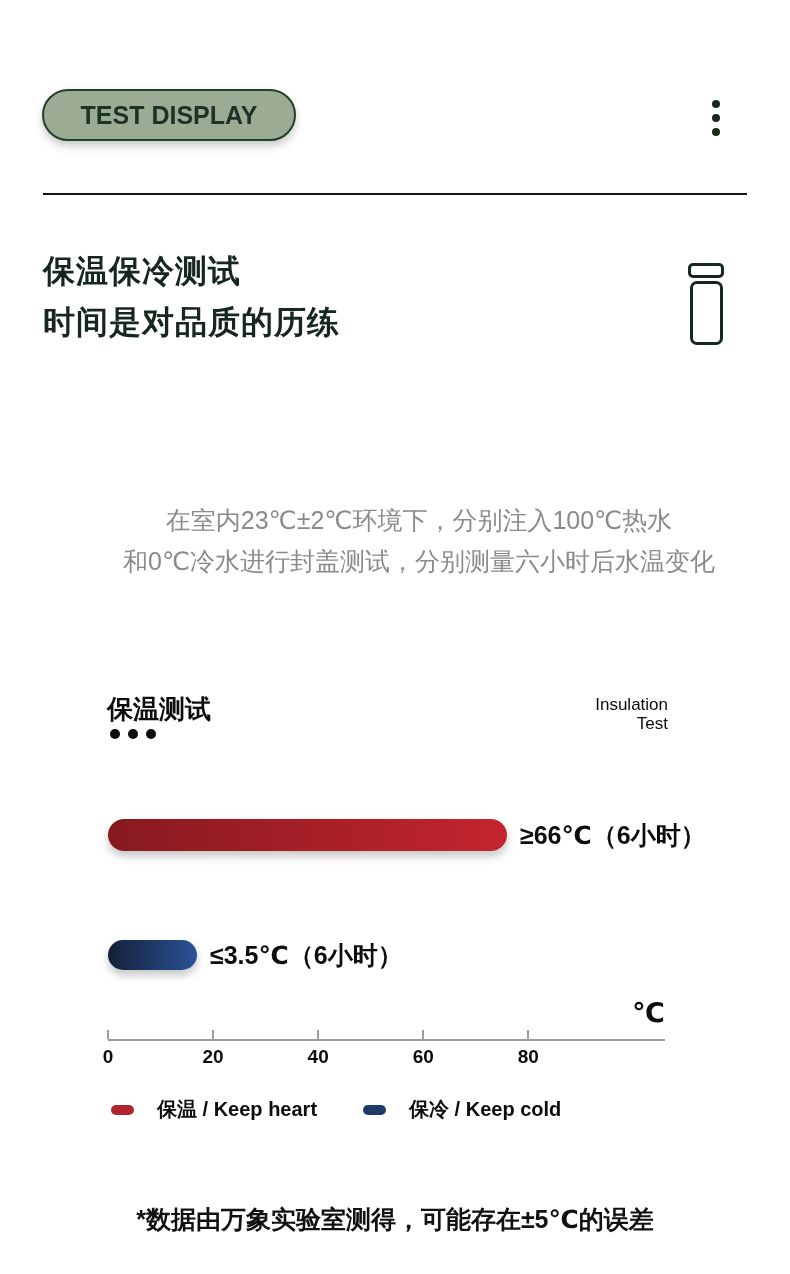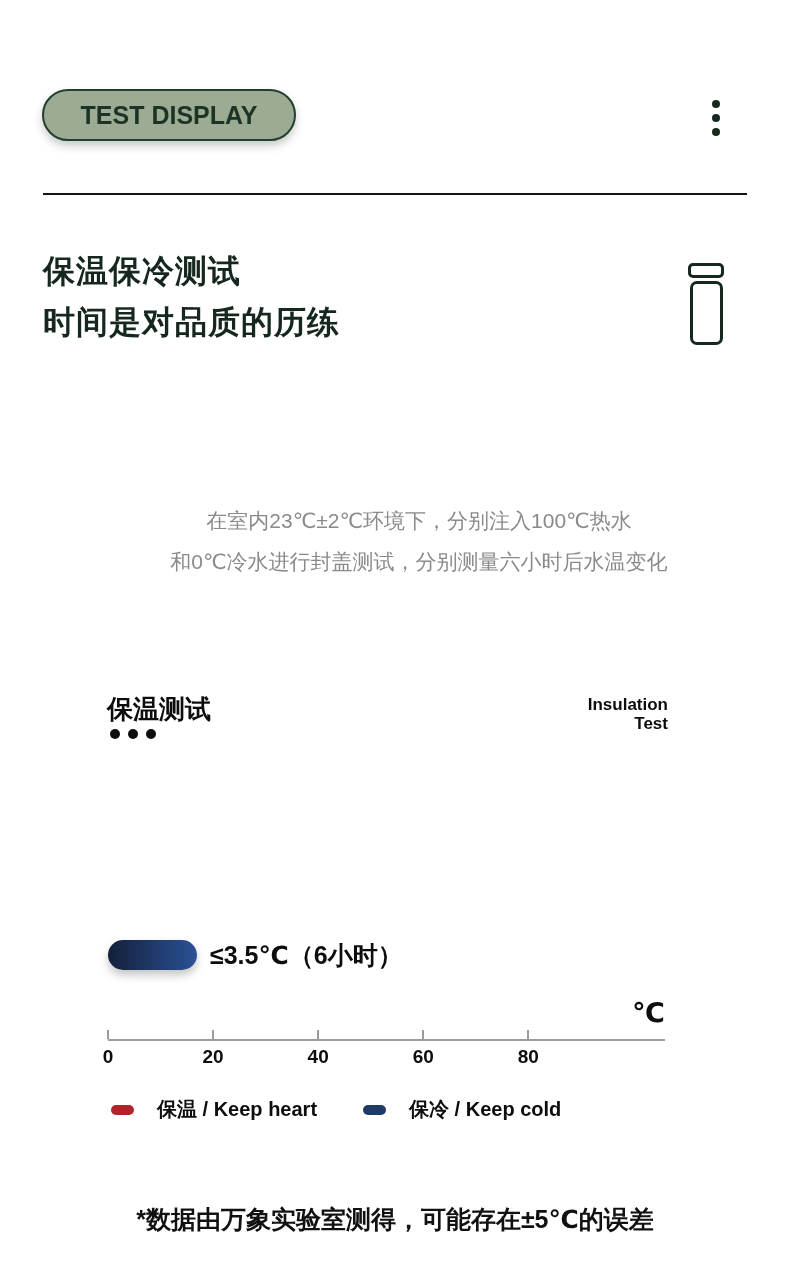--- a/index.html
+++ b/index.html
@@ -33,29 +33,29 @@
     position:absolute; left:688px; top:263px; width:36px; height:15px;
     border:3px solid #16281d; border-radius:5px; background:transparent;
   }
   .bottle-body {
     position:absolute; left:690px; top:281px; width:33px; height:64px;
     border:3px solid #16281d; border-radius:7px; background:transparent;
   }
   
   .description {
     position:absolute; left:0; right:0; top:500px; text-align:center;
-    font-size:21px; line-height:41px; color:#8a8a8a; font-weight:400;padding-left:48px;
+    font-size:25px; line-height:41px; color:#8a8a8a; font-weight:400;padding-left:48px;
   }
   
   .section-title-cn { position:absolute; left:107px; top:692px; font-size:26px; font-weight:700; color:#0d0d0d; }
   .title-dots { position:absolute; left:110px; top:729px; display:flex; gap:8px; }
   .title-dots .dot { width:10px; height:10px; border-radius:50%; background:#0d0d0d; }
   .section-title-en {
     position:absolute; right:122px; top:695px; text-align:right;
-    font-size:17px; line-height:19px; font-weight:700; color:#0d0d0d;
+    font-size:17px; line-height:19px; font-weight:400; color:#0d0d0d;
   }
   
   .bar-row { position:absolute; left:108px; display:flex; align-items:center; gap:13px; }
   .bar-row.hot  { top:819px; height:32px; }
   .bar-row.cold { top:940px; height:30px; }
   .bar { height:100%; border-radius:16px; box-shadow:0 5px 8px rgba(110,110,110,0.4); }
   .bar-label { font-size:25px; font-weight:700; color:#0d0d0d; white-space:nowrap; }
   .unit-label {
     position:absolute; left:108px; width:557px; top:997px; text-align:right;
     font-size:27px; font-weight:700; color:#0d0d0d;
@@ -116,20 +116,24 @@
   <div class="title-dots">
     <div class="dot"></div>
     <div class="dot"></div>
     <div class="dot"></div>
   </div>
   <div class="section-title-en">
     <div>Insulation</div>
     <div>Test</div>
   </div>
 
+  <div class="bar-row hot">
+    <div class="bar" style="width: 399px; background: linear-gradient(90deg, rgb(135, 25, 32), rgb(196, 37, 46));"></div>
+    <div class="bar-label">≥66℃（6小时）</div>
+  </div>
 
   <div class="bar-row cold">
     <div class="bar" style="width: 89px; background: linear-gradient(90deg, rgb(20, 32, 58), rgb(43, 81, 150));"></div>
     <div class="bar-label">≤3.5℃（6小时）</div>
   </div>
 
   <div class="unit-label">℃</div>
   <div class="x-axis">
       <div class="tick" style="left: calc(0% - 1px);"></div>
       <div class="tick" style="left: calc(18.8679% - 1px);"></div>

